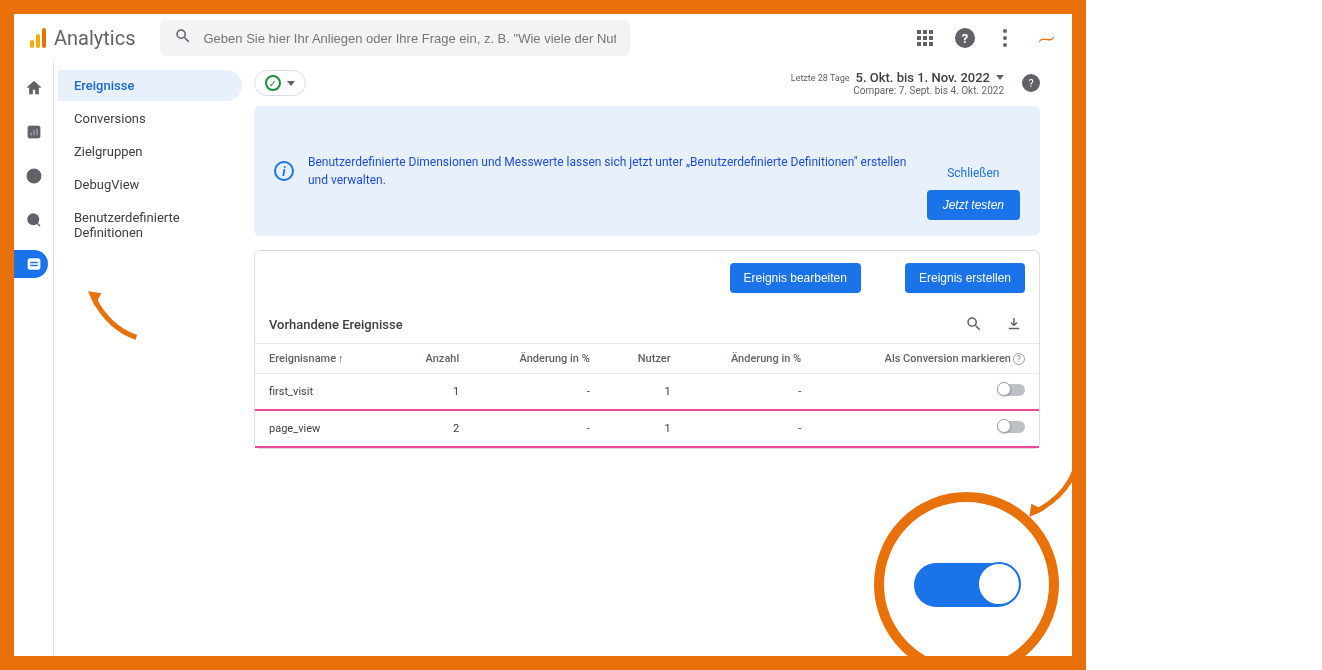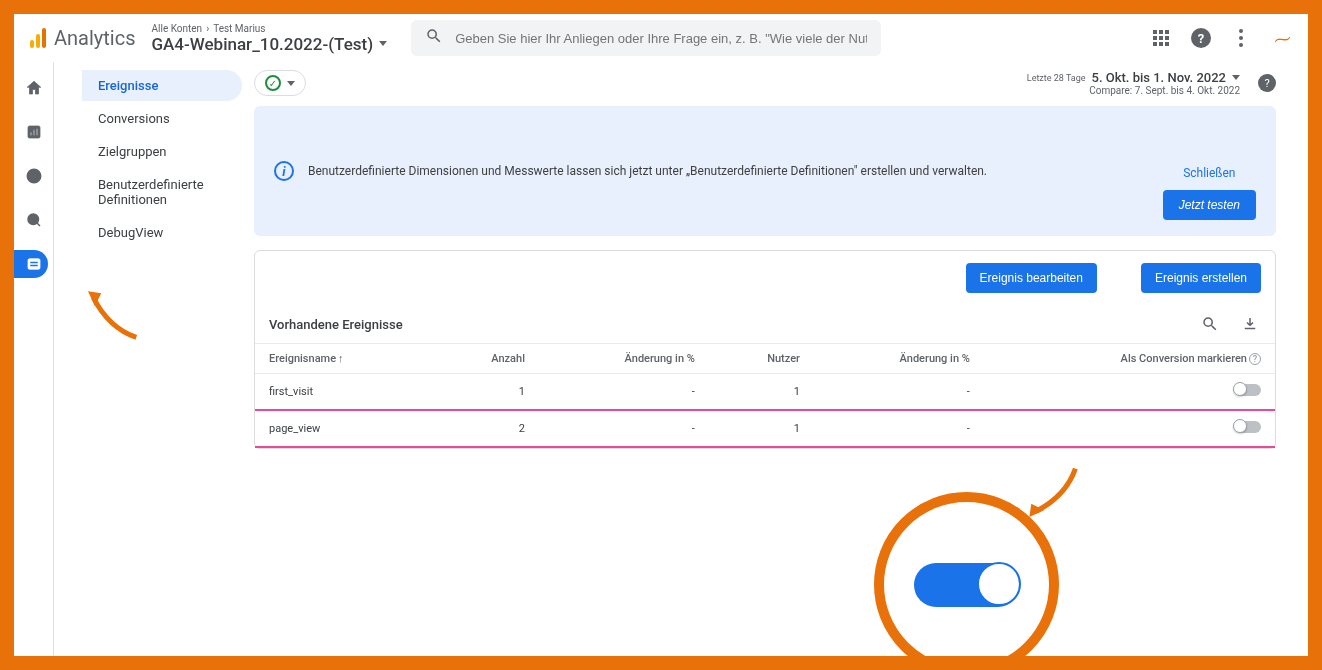--- a/index.html
+++ b/index.html
@@ -1,17 +1,17 @@
 <!DOCTYPE html>
 <html><head>
 <meta charset="utf-8">
 <style>
   * { box-sizing: border-box; margin: 0; padding: 0; }
   body { font-family: Roboto, Arial, sans-serif; background: #fff; color: #3c4043; }
-  .outer-frame { border: 14px solid #e8710a; width: 1322px; height: 670px; position: relative; overflow: hidden; }
+  .outer-frame { border: 14px solid #e8710a; width: 1086px; height: 670px; position: relative; overflow: hidden; }
   .app { display: flex; flex-direction: column; height: 100%; background: #fff; }
   
   .header { display: flex; align-items: center; height: 48px; padding: 0 16px; gap: 16px; }
   .logo-block { display: flex; align-items: center; gap: 8px; }
   .ga-logo { display: flex; align-items: flex-end; gap: 2px; }
   .ga-bar { width: 4px; border-radius: 2px; }
   .b1 { height: 8px; background: #f9ab00; }
   .b2 { height: 14px; background: #f9ab00; }
   .b3 { height: 20px; background: #e37400; }
   .analytics-label { font-size: 20px; color: #5f6368; font-weight: 400; }
@@ -34,35 +34,35 @@
   .swoosh { font-size: 18px; color: #e8710a; font-style: italic; transform: rotate(-10deg); }
   
   .body { flex: 1; display: flex; overflow: hidden; position: relative; }
   
   .icon-rail { width: 40px; background: #fff; display: flex; flex-direction: column; align-items: center; padding-top: 12px; gap: 16px; border-right: 1px solid #e0e0e0; }
   .rail-item { width: 28px; height: 28px; border-radius: 50%; display: flex; align-items: center; justify-content: center; cursor: pointer; color: #5f6368; }
   .rail-item.active { background: #1a73e8; color: #fff; border-radius: 0 14px 14px 0; width: 34px; margin-left: -6px; padding-left: 6px; }
   .rail-svg { width: 18px; height: 18px; fill: currentColor; stroke: currentColor; }
   
   .left-nav { width: 192px; padding: 8px 4px; }
-  .nav-item { padding: 8px 16px; font-size: 13px; color: #3c4043; border-radius: 0 18px 18px 0; cursor: pointer; margin-bottom: 2px; margin-left: 24px; }
+  .nav-item { padding: 8px 16px; font-size: 13px; color: #3c4043; border-radius: 0 18px 18px 0; cursor: pointer; margin-bottom: 2px; }
   .nav-item.active { background: #e8f0fe; color: #1967d2; font-weight: 500; }
   
   .main { flex: 1; padding: 8px 32px 0 8px; overflow: auto; }
   .top-filter-row { display: flex; align-items: center; justify-content: space-between; margin-bottom: 10px; }
   .filter-pill { display: flex; align-items: center; gap: 6px; border: 1px solid #dadce0; border-radius: 16px; padding: 4px 10px; cursor: pointer; }
   .green-check { width: 16px; height: 16px; border: 2px solid #1e8e3e; border-radius: 50%; display: flex; align-items: center; justify-content: center; color: #1e8e3e; font-size: 10px; }
   .date-block { text-align: right; font-size: 11px; color: #5f6368; display: flex; align-items: center; gap: 18px; }
   .date-meta { display: flex; flex-direction: column; align-items: flex-end; }
   .date-range { display: flex; align-items: center; gap: 6px; color: #3c4043; font-size: 13px; font-weight: 500; }
   .help-q { width: 18px; height: 18px; border-radius: 50%; background: #5f6368; color: #fff; font-size: 11px; display: flex; align-items: center; justify-content: center; }
   
   .info-banner { background: #e8f0fe; border-radius: 6px; padding: 16px 20px; display: flex; align-items: center; gap: 14px; margin-bottom: 14px; }
   .info-icon { width: 20px; height: 20px; border: 2px solid #1a73e8; border-radius: 50%; color: #1a73e8; font-size: 13px; font-weight: bold; display: flex; align-items: center; justify-content: center; font-style: italic; flex-shrink: 0; }
-  .banner-text { flex: 1; font-size: 12px; color: #404040; line-height: 1.5; }
+  .banner-text { flex: 1; font-size: 12px; color: #1d4ed8; line-height: 1.5; }
   .banner-actions { display: flex; flex-direction: column; align-items: center; gap: 10px; margin-top: 44px; }
   .text-btn { color: #1a73e8; font-size: 12px; cursor: pointer; }
   .primary-btn { background: #1a73e8; color: #fff; border: none; padding: 8px 16px; border-radius: 4px; font-size: 12px; cursor: pointer; font-style: italic; }
   
   .card { border: 1px solid #dadce0; border-radius: 6px; background: #fff; }
   .card-header { display: flex; justify-content: flex-end; gap: 12px; padding: 12px 14px; }
   .outline-btn { background: #1a73e8; color: #fff; border: none; padding: 8px 14px; border-radius: 4px; font-size: 12px; cursor: pointer; margin-left: 32px; }
   .card-sub { display: flex; align-items: center; justify-content: space-between; padding: 8px 14px; font-size: 13px; color: #3c4043; font-weight: 500; }
   .sub-icons { display: flex; gap: 18px; color: #5f6368; }
   .table { width: 100%; border-collapse: collapse; font-size: 11px; }
@@ -92,31 +92,20 @@
 
   <div class="header">
     <div class="logo-block">
       <div class="ga-logo">
         <div class="ga-bar b1"></div>
             <div class="ga-bar b2"></div>
             <div class="ga-bar b3"></div>
       </div>
       <div class="analytics-label">Analytics</div>
     </div>
-    <div class="breadcrumb-block">
-      <div class="breadcrumb">
-        <span>Alle Konten</span>
-        <span class="bc-caret">›</span>
-        <span>Test Marius</span>
-      </div>
-      <div class="property-selector">
-        <span>GA4-Webinar_10.2022-(Test)</span>
-        <span class="dropdown-caret"></span>
-      </div>
-    </div>
     <div class="search-box">
       <span class="search-icon">
         <svg viewBox="0 0 24 24">
               <path d="M15.5 14h-.79l-.28-.27A6.471 6.471 0 0016 9.5 6.5 6.5 0 109.5 16c1.61 0 3.09-.59 4.23-1.57l.27.28v.79l5 4.99L20.49 19l-4.99-5zm-6 0C7.01 14 5 11.99 5 9.5S7.01 5 9.5 5 14 7.01 14 9.5 11.99 14 9.5 14z"></path>
             </svg>
       </span>
       <input class="search-input" placeholder="Geben Sie hier Ihr Anliegen oder Ihre Frage ein, z. B. &quot;Wie viele der Nutzer..." style="">
     </div>
     <div class="header-spacer"></div>
     <div class="header-icons">
@@ -182,22 +171,22 @@
               <line x1="7" y1="10" x2="17" y2="10" stroke="#1a73e8" stroke-width="2"></line>
               <line x1="7" y1="14" x2="17" y2="14" stroke="#1a73e8" stroke-width="2"></line>
             </svg>
       </div>
     </div>
 
     <div class="left-nav">
       <div class="nav-item active">Ereignisse</div>
       <div class="nav-item">Conversions</div>
       <div class="nav-item">Zielgruppen</div>
+      <div class="nav-item">DebugView</div>
       <div class="nav-item">Benutzerdefinierte Definitionen</div>
-      <div class="nav-item">DebugView</div>
     </div>
 
     <div class="main">
       <div class="top-filter-row">
         <div class="filter-pill">
           <span class="green-check">✓</span>
           <span class="dropdown-caret"></span>
         </div>
         <div class="date-block">
           <div class="date-meta">

